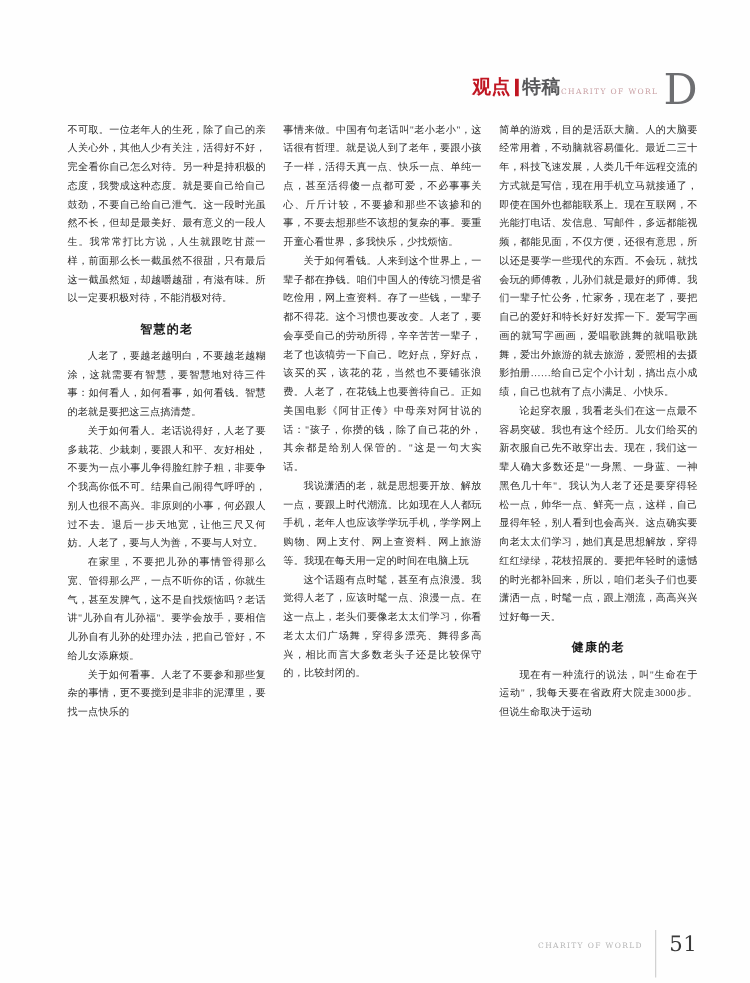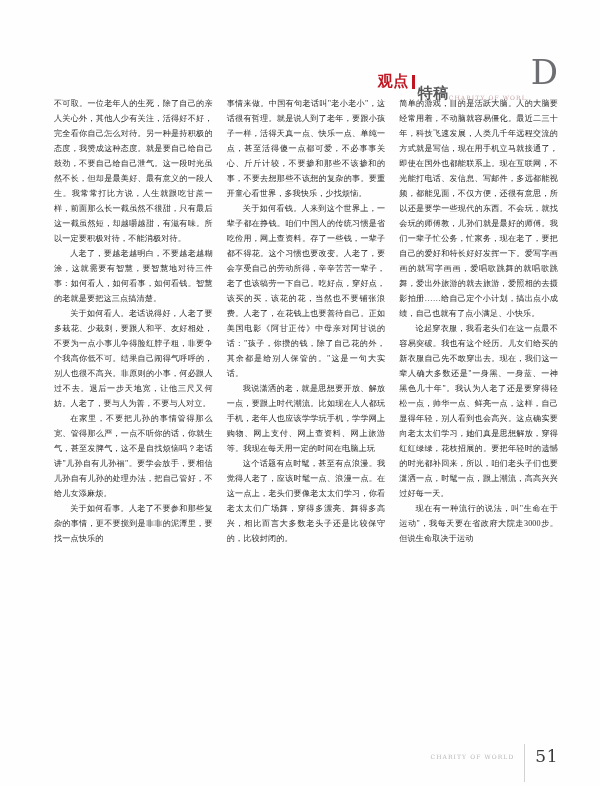--- a/index.html
+++ b/index.html
@@ -51,21 +51,20 @@
     width: 3px;
     height: 14px;
     background: #c01622;
     margin: 0 3px 0 3px;
   }
   .mh-dark {
     color: #58585a;
     font-size: 15px;
     font-weight: bold;
     letter-spacing: 0.5px;
-    margin-top: 24px;
   }
   .masthead-en {
     color: #c9a0a4;
     font-size: 6px;
     letter-spacing: 1.1px;
     margin-top: 2px;
     font-family: "DejaVu Serif", "Liberation Serif", serif;
   }
   .masthead-d {
     color: #6d6e71;
@@ -155,34 +154,36 @@
         <span class="mh-dark">特稿</span>
       </div>
       <div class="masthead-en">CHARITY OF WORL</div>
     </div>
     <div class="masthead-d">D</div>
   </div>
 
   <div class="columns">
     <div class="col">
         <p class="para cont">不可取。一位老年人的生死，除了自己的亲人关心外，其他人少有关注，活得好不好，完全看你自己怎么对待。另一种是持积极的态度，我赞成这种态度。就是要自己给自己鼓劲，不要自己给自己泄气。这一段时光虽然不长，但却是最美好、最有意义的一段人生。我常常打比方说，人生就跟吃甘蔗一样，前面那么长一截虽然不很甜，只有最后这一截虽然短，却越嚼越甜，有滋有味。所以一定要积极对待，不能消极对待。</p>
+        <h3 class="heading">智慧的老</h3>
         <p class="para">人老了，要越老越明白，不要越老越糊涂，这就需要有智慧，要智慧地对待三件事：如何看人，如何看事，如何看钱。智慧的老就是要把这三点搞清楚。</p>
         <p class="para">关于如何看人。老话说得好，人老了要多栽花、少栽刺，要跟人和平、友好相处，不要为一点小事儿争得脸红脖子粗，非要争个我高你低不可。结果自己闹得气呼呼的，别人也很不高兴。非原则的小事，何必跟人过不去。退后一步天地宽，让他三尺又何妨。人老了，要与人为善，不要与人对立。</p>
         <p class="para">在家里，不要把儿孙的事情管得那么宽、管得那么严，一点不听你的话，你就生气，甚至发脾气，这不是自找烦恼吗？老话讲"儿孙自有儿孙福"。要学会放手，要相信儿孙自有儿孙的处理办法，把自己管好，不给儿女添麻烦。</p>
         <p class="para">关于如何看事。人老了不要参和那些复杂的事情，更不要搅到是非非的泥潭里，要找一点快乐的</p>
       </div>
     <div class="col">
         <p class="para cont">事情来做。中国有句老话叫"老小老小"，这话很有哲理。就是说人到了老年，要跟小孩子一样，活得天真一点、快乐一点、单纯一点，甚至活得傻一点都可爱，不必事事关心、斤斤计较，不要掺和那些不该掺和的事，不要去想那些不该想的复杂的事。要重开童心看世界，多我快乐，少找烦恼。</p>
         <p class="para">关于如何看钱。人来到这个世界上，一辈子都在挣钱。咱们中国人的传统习惯是省吃俭用，网上查资料。存了一些钱，一辈子都不得花。这个习惯也要改变。人老了，要会享受自己的劳动所得，辛辛苦苦一辈子，老了也该犒劳一下自己。吃好点，穿好点，该买的买，该花的花，当然也不要铺张浪费。人老了，在花钱上也要善待自己。正如美国电影《阿甘正传》中母亲对阿甘说的话："孩子，你攒的钱，除了自己花的外，其余都是给别人保管的。"这是一句大实话。</p>
         <p class="para">我说潇洒的老，就是思想要开放、解放一点，要跟上时代潮流。比如现在人人都玩手机，老年人也应该学学玩手机，学学网上购物、网上支付、网上查资料、网上旅游等。我现在每天用一定的时间在电脑上玩</p>
         <p class="para">这个话题有点时髦，甚至有点浪漫。我觉得人老了，应该时髦一点、浪漫一点。在这一点上，老头们要像老太太们学习，你看老太太们广场舞，穿得多漂亮、舞得多高兴，相比而言大多数老头子还是比较保守的，比较封闭的。</p>
       </div>
     <div class="col">
         <p class="para cont">简单的游戏，目的是活跃大脑。人的大脑要经常用着，不动脑就容易僵化。最近二三十年，科技飞速发展，人类几千年远程交流的方式就是写信，现在用手机立马就接通了，即使在国外也都能联系上。现在互联网，不光能打电话、发信息、写邮件，多远都能视频，都能见面，不仅方便，还很有意思，所以还是要学一些现代的东西。不会玩，就找会玩的师傅教，儿孙们就是最好的师傅。我们一辈子忙公务，忙家务，现在老了，要把自己的爱好和特长好好发挥一下。爱写字画画的就写字画画，爱唱歌跳舞的就唱歌跳舞，爱出外旅游的就去旅游，爱照相的去摄影拍册……给自己定个小计划，搞出点小成绩，自己也就有了点小满足、小快乐。</p>
         <p class="para">论起穿衣服，我看老头们在这一点最不容易突破。我也有这个经历。儿女们给买的新衣服自己先不敢穿出去。现在，我们这一辈人确大多数还是"一身黑、一身蓝、一神黑色几十年"。我认为人老了还是要穿得轻松一点，帅华一点、鲜亮一点，这样，自己显得年轻，别人看到也会高兴。这点确实要向老太太们学习，她们真是思想解放，穿得红红绿绿，花枝招展的。要把年轻时的遗憾的时光都补回来，所以，咱们老头子们也要潇洒一点，时髦一点，跟上潮流，高高兴兴过好每一天。</p>
+        <h3 class="heading">健康的老</h3>
         <p class="para">现在有一种流行的说法，叫"生命在于运动"，我每天要在省政府大院走3000步。但说生命取决于运动</p>
       </div>
   </div>
 
   <div class="footer">
     <span class="footer-label">CHARITY OF WORLD</span>
     <span class="footer-rule"></span>
     <span class="footer-page">51</span>
   </div>
 

